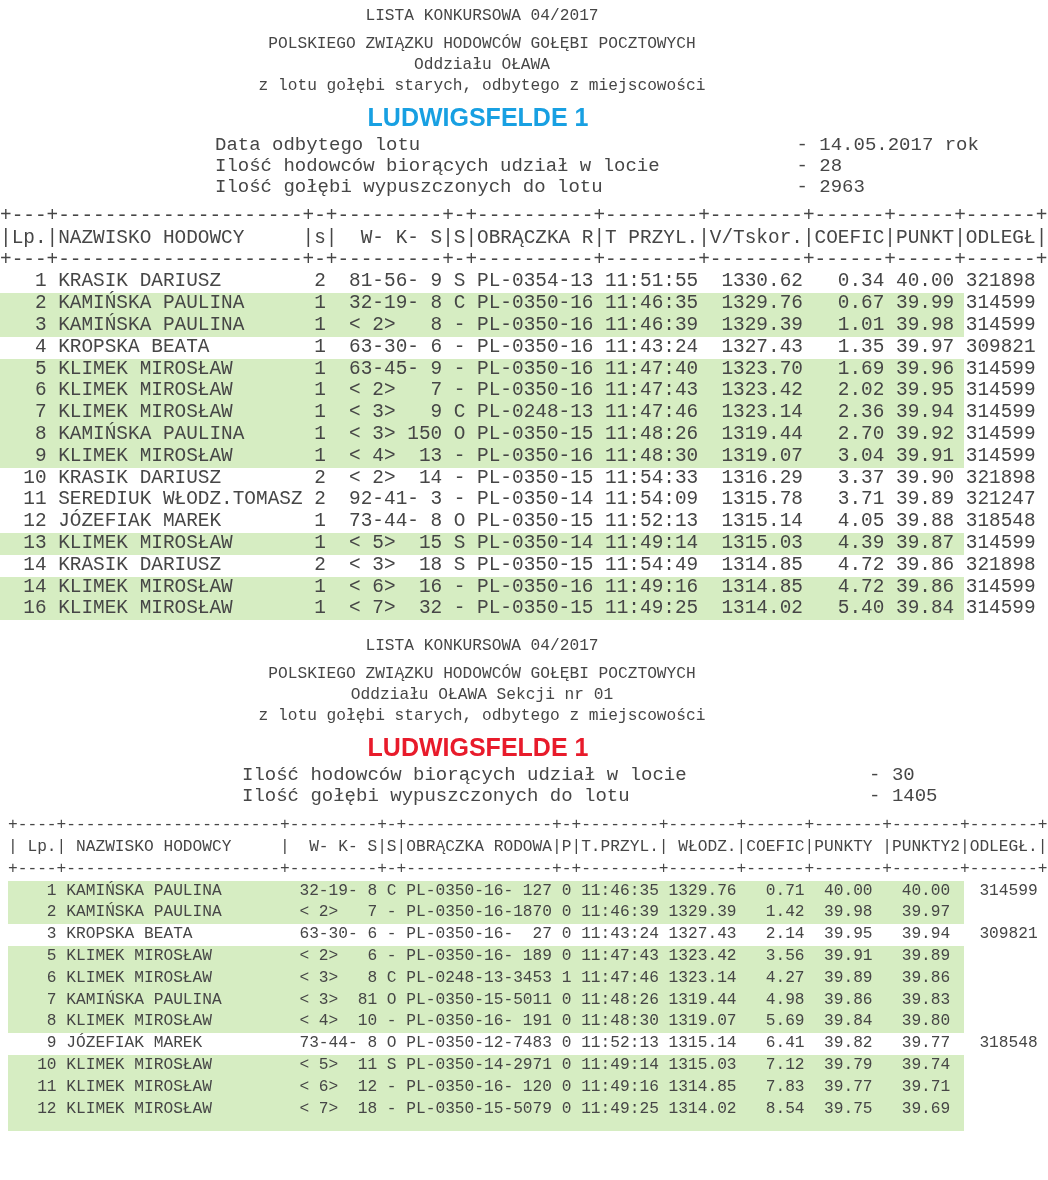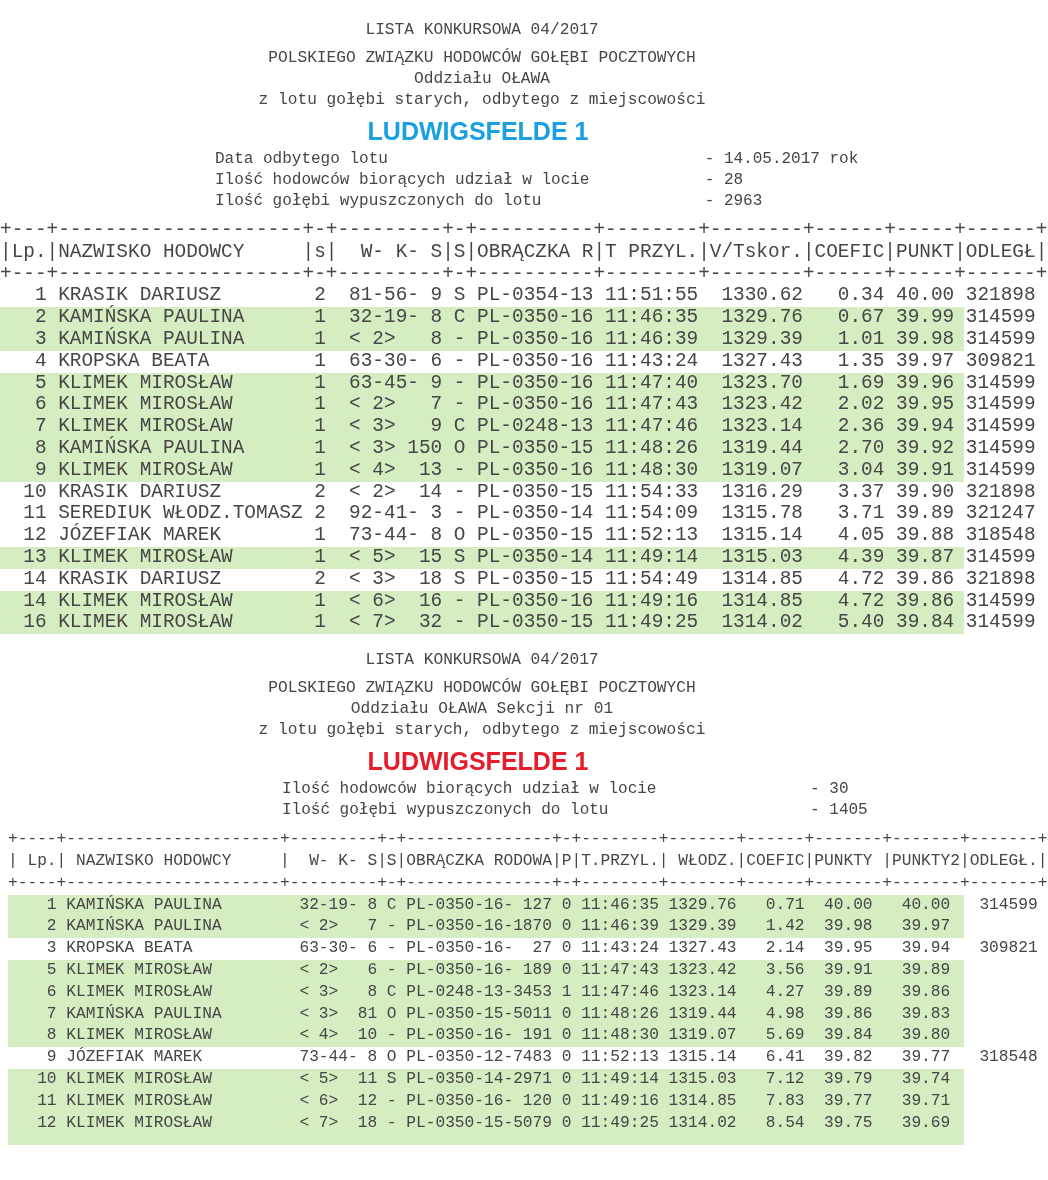--- a/index.html
+++ b/index.html
@@ -8,39 +8,39 @@
     --red:#e81b2b;
     --ink:#464646;
   }
   *{box-sizing:border-box;}
   html,body{margin:0;padding:0;}
   body{
     width:1048px;height:1180px;background:#ffffff;color:var(--ink);
     font-family:"Liberation Mono","DejaVu Sans Mono",monospace;
     overflow:hidden;
   }
-  .page{width:964px;padding-top:20px;}
+  .page{width:964px;padding-top:6px;}
   
   .tl{
     font-size:16.2px;line-height:21px;text-align:center;white-space:pre;
   }
   .tl-gap{margin-bottom:7px;}
   
   .race{
     font-family:"Liberation Sans",sans-serif;font-weight:700;
     font-size:25px;line-height:27px;text-align:center;
     margin:7px 8px 4px 0;
   }
   .race-blue{color:var(--blue);}
   .race-red{color:var(--red);}
   
   .info{margin-top:2px;}
   .s1 .info{padding-left:215px;}
-  .s2 .info{padding-left:242px;margin-left:40px;}
-  .info-line{font-size:16px;line-height:21px;white-space:pre;}
+  .s2 .info{padding-left:242px;}
+  .info-line{font-size:19px;line-height:21px;white-space:pre;}
   
   .tbl{margin-top:8px;}
   .t1{font-size:19.4px;line-height:21.8px;}
   .t2{font-size:16.2px;line-height:21.8px;padding-left:8px;}
   .tline{white-space:pre;}
   .hl{background:var(--green);}
   .tail{height:11px;}
   .s2{margin-top:16px;}
 </style>
 </head>

